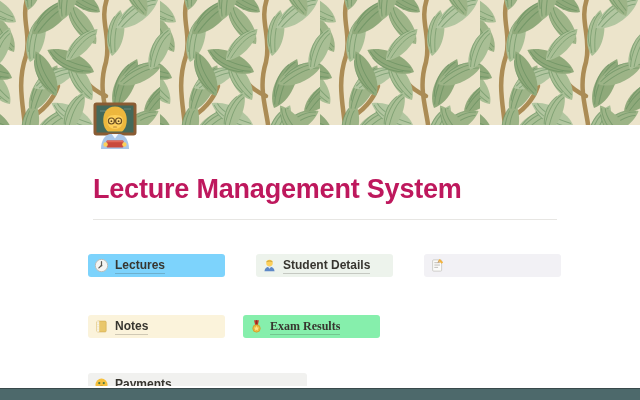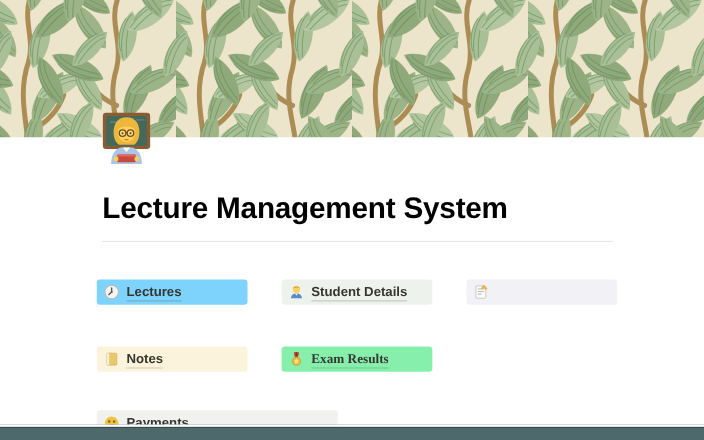--- a/index.html
+++ b/index.html
@@ -6,26 +6,26 @@
   body{
     width:640px;height:400px;overflow:hidden;position:relative;
     background:#ffffff;
     font-family:"Liberation Sans", sans-serif;
     color:#37352f;
   }
   .cover{position:absolute;left:0;top:0;width:640px;height:125px;overflow:hidden;}
   .page-icon{position:absolute;left:91px;top:101px;width:48px;height:48px;cursor:pointer;}
   .page-title{
     position:absolute;left:93px;top:174px;width:464px;
-    font-size:27px;font-weight:700;letter-spacing:-0.2px;line-height:30px;color:#000000;
+    font-size:27px;font-weight:700;letter-spacing:-0.2px;line-height:30px;color:#be185d;
   }
   .divider{position:absolute;left:93px;top:219px;width:464px;height:1px;background:#e7e6e3;}
   .row{position:absolute;left:88px;display:grid;}
   .row1{top:254px;grid-template-columns:137px 137px 137px;column-gap:31px;}
-  .row2{top:315px;grid-template-columns:137px 137px 137px;column-gap:31px;}
+  .row2{top:315px;grid-template-columns:137px 137px 137px;column-gap:18px;}
   .row3{top:373px;grid-template-columns:219px 227px;column-gap:25px;}
   .card{
     height:23px;border-radius:3px;display:flex;align-items:center;
     padding:0 6px;gap:6px;cursor:pointer;box-sizing:border-box;
   }
   .card svg{display:block;flex:0 0 auto;}
   .card-label{
     font-size:12px;font-weight:600;color:#37352f;line-height:14px;
     border-bottom:1px solid rgba(55,53,47,0.22);padding-bottom:1px;
     white-space:nowrap;overflow:hidden;

